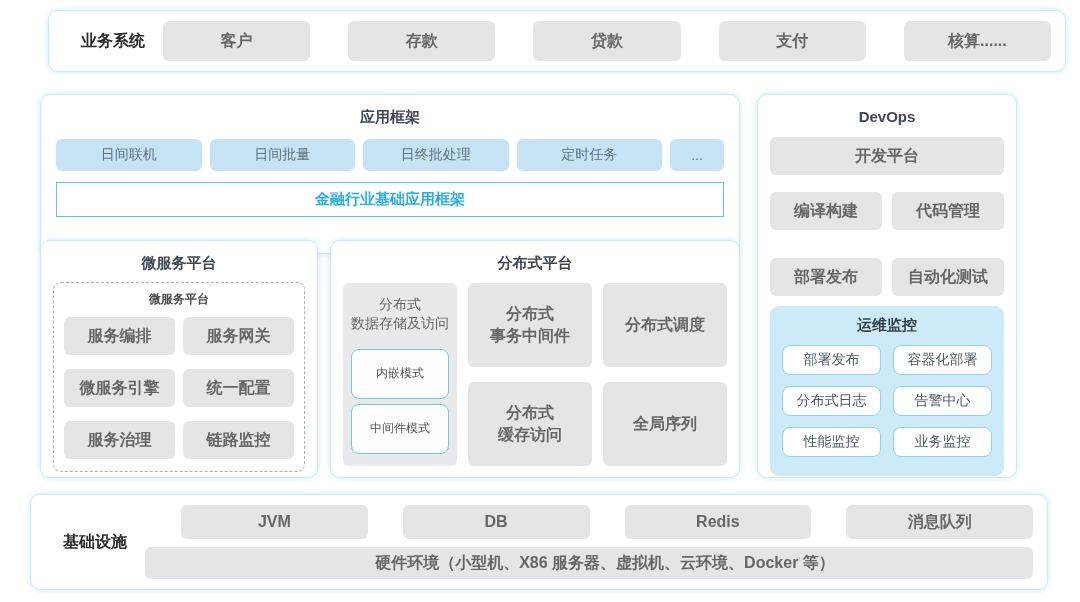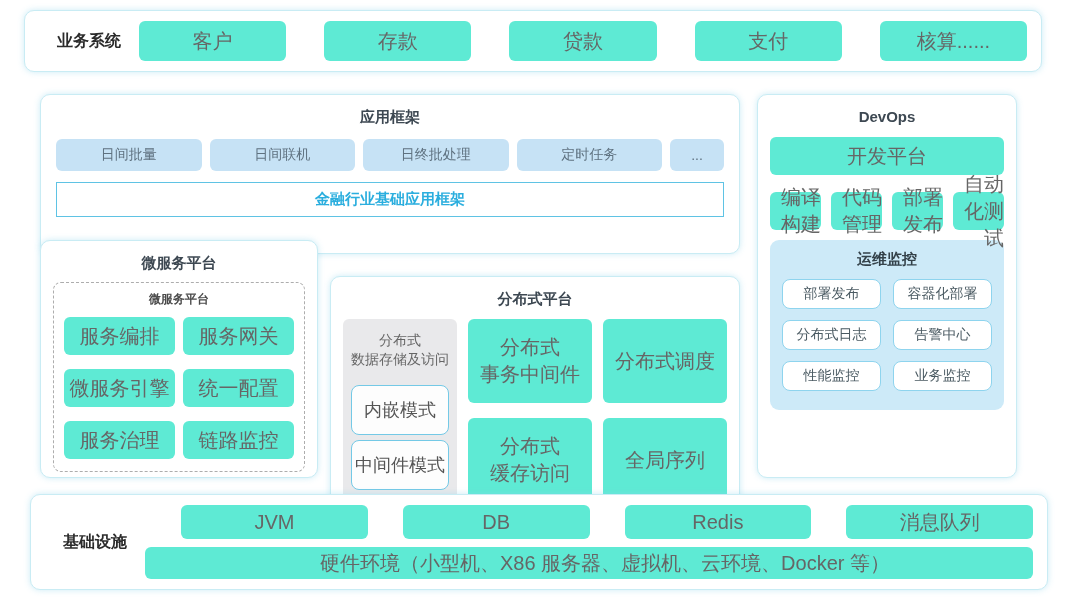--- a/index.html
+++ b/index.html
@@ -24,27 +24,28 @@
   }
   .sec-title {
     text-align: center;
     font-size: 15px;
     font-weight: 700;
     color: #3d4852;
     padding-top: 13px;
   }
   
   .gbox {
-    background: #5eead4;
+    background: #e5e5e5;
     color: #666;
     border-radius: 6px;
     display: flex;
     align-items: center;
     justify-content: center;
-    font-size: 20px;
+    font-size: 16px;
+    font-weight: bold;
   }
   .bbox {
     background: #c6e2f5;
     color: #5f7280;
     border-radius: 6px;
     display: flex;
     align-items: center;
     justify-content: center;
     font-size: 14px;
   }
@@ -62,21 +63,21 @@
 
   
   .bar { display: flex; align-items: center; }
   .bar-label {
     flex: 0 0 100px;
     text-align: center;
     font-size: 16px;
     font-weight: 700;
     color: #2b2b2b;
   }
-  .top-bar { left: 24px; top: 10px; width: 1018px; height: 62px; padding: 0 14px; }
+  .top-bar { left: 48px; top: 10px; width: 1018px; height: 62px; padding: 0 14px; }
   .top-items { flex: 1; display: flex; gap: 38px; }
   .top-items .gbox { flex: 1; height: 40px; }
 
   
   .app { left: 40px; top: 94px; width: 700px; height: 160px; }
   .app-row { display: flex; gap: 8px; padding: 12px 15px 0; }
   .app-row .bbox { flex: 1; height: 32px; }
   .app-row .bbox.small { flex: 0 0 54px; }
   .base-box {
     margin: 11px 15px 0;
@@ -90,24 +91,23 @@
     font-size: 15px;
     font-weight: 700;
     color: #2baede;
   }
 
   
   .devops { left: 757px; top: 94px; width: 260px; height: 384px; padding: 0 12px; }
   .devops .gbox.wide { height: 38px; margin-top: 12px; }
   .devops-grid {
     display: grid;
-    grid-template-columns: 1fr 1fr 1fr 1fr;
-    gap: 16px 10px;
+    grid-template-columns: 1fr 1fr;
+    gap: 28px 10px;
     margin-top: 17px;
-    text-align: right;
   }
   .devops-grid .gbox { height: 38px; }
   .monitor {
     margin-top: 10px;
     background: #cdeaf8;
     border-radius: 9px;
     height: 170px;
     padding: 0 12px;
   }
   .monitor-title {
@@ -142,21 +142,21 @@
   }
   .micro-grid {
     display: grid;
     grid-template-columns: 1fr 1fr;
     gap: 14px 8px;
     margin-top: 9px;
   }
   .micro-grid .gbox { height: 38px; }
 
   
-  .dist { left: 330px; top: 240px; width: 410px; height: 238px; margin-top: 36px; }
+  .dist { left: 330px; top: 240px; width: 410px; height: 238px; }
   .dist-cols { display: flex; gap: 11px; padding: 10px 12px 0; }
   .dist-col { flex: 1; display: flex; flex-direction: column; gap: 15px; }
   .dist-col .gbox.tall { height: 84px; }
   .storage {
     background: #e9e9eb;
     border-radius: 6px;
     height: 183px;
     display: flex;
     flex-direction: column;
     align-items: stretch;
@@ -164,21 +164,21 @@
   }
   .storage-label { font-size: 14px; color: #666; margin-bottom: 11px; }
   .mode-box {
     background: #fdfdfd;
     border: 1px solid #74c9e6;
     border-radius: 8px;
     height: 50px;
     display: flex;
     align-items: center;
     justify-content: center;
-    font-size: 18px;
+    font-size: 12px;
     color: #555;
     margin-top: 5px;
   }
 
   
   .infra { left: 30px; top: 494px; width: 1018px; height: 96px; padding: 0 14px; }
   .infra-right { flex: 1; display: flex; flex-direction: column; gap: 8px; }
   .infra-row { display: flex; gap: 35px; padding-left: 36px; }
   .infra-row .gbox { flex: 1; height: 34px; }
   .infra-right .gbox.hw { height: 32px; padding-left: 32px; }
@@ -195,22 +195,22 @@
       <div class="gbox">存款</div>
       <div class="gbox">贷款</div>
       <div class="gbox">支付</div>
       <div class="gbox">核算......</div>
     </div>
   </div>
 
   <div class="section app">
     <div class="sec-title">应用框架</div>
     <div class="app-row">
+      <div class="bbox">日间联机</div>
       <div class="bbox">日间批量</div>
-      <div class="bbox">日间联机</div>
       <div class="bbox">日终批处理</div>
       <div class="bbox">定时任务</div>
       <div class="bbox small">...</div>
     </div>
     <div class="base-box">金融行业基础应用框架</div>
   </div>
 
   <div class="section devops">
     <div class="sec-title">DevOps</div>
     <div class="gbox wide">开发平台</div>

